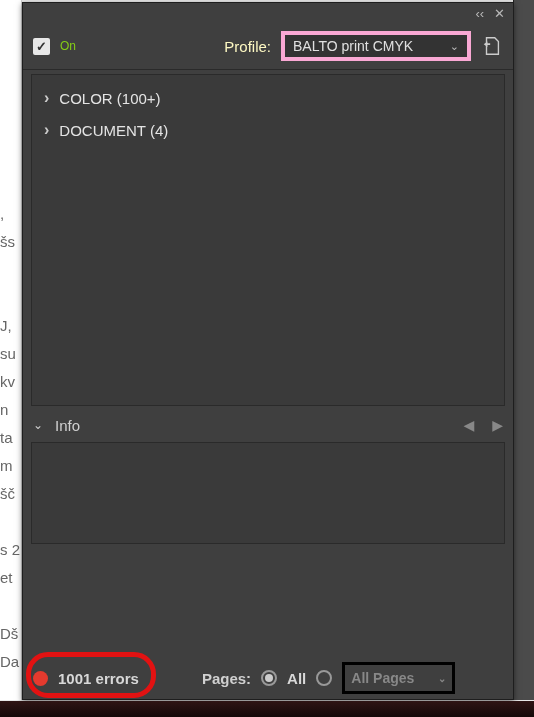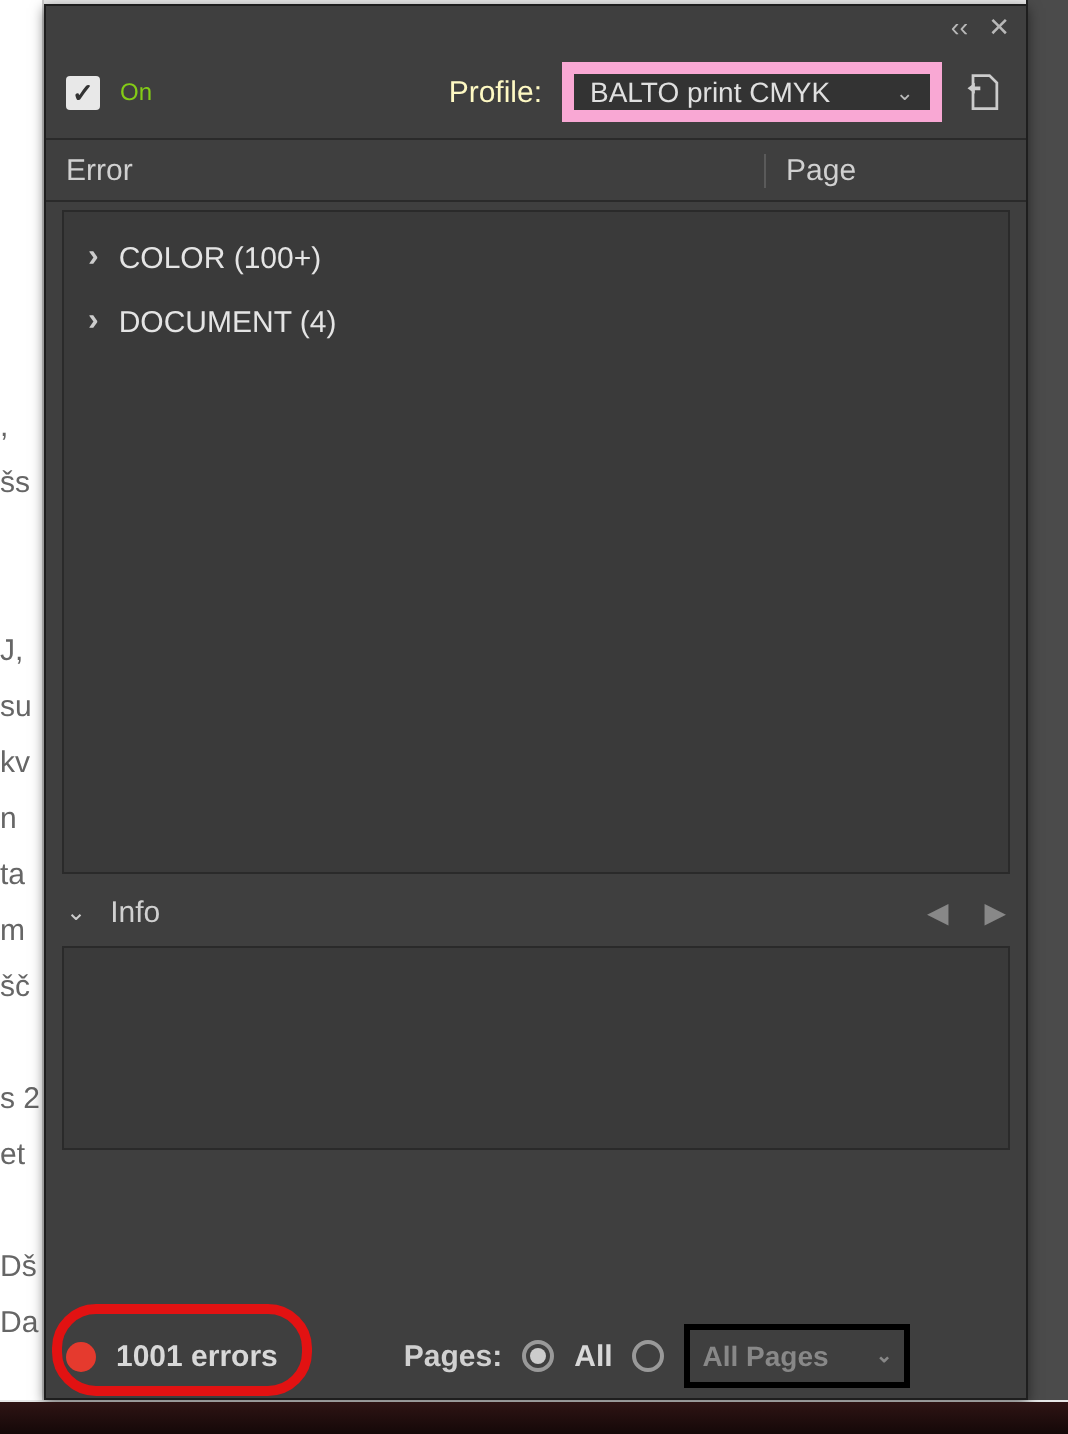--- a/index.html
+++ b/index.html
@@ -109,21 +109,21 @@
     cursor: pointer;
     font-weight: bold;
   }
   .on-label { font-size:12px; color:#84cc16; flex: 0 0 auto; }
   .spacer { flex:1; }
   .profile-label { font-size:15px; color:#fef9c3; }
   .profile-select {
     width: 190px;
     height: 30px;
     background: #333;
-    border: 6px solid #f9a8d4;
+    border: 4px solid #f9a8d4;
     display: flex;
     align-items: center;
     padding: 0 8px;
     font-size: 14px;
     color: #e0e0e0;
     cursor: pointer;
     box-sizing: border-box;
   }
   .profile-select .chev { margin-left:auto; font-size:11px; color:#bbb; }
   .embed-icon {
@@ -287,24 +287,20 @@
     <div class="profile-select">
       <span>BALTO print CMYK</span>
       <span class="chev">⌄</span>
     </div>
     <svg class="embed-icon" viewBox="0 0 24 24">
       <path d="M6 3h9l4 4v14H6z" fill="none" stroke="#ccc" stroke-width="1.5"></path>
       <path d="M3 10l4-3v2h3v2H7v2z" fill="#ccc"></path>
     </svg>
   </div>
 
-  <div class="headers">
-    <div class="col-error">Error</div>
-    <div class="col-page">Page</div>
-  </div>
 
   <div class="tree">
     <div class="tree-item">
       <span class="disc"></span>
       <span>COLOR (100+)</span>
     </div>
     <div class="tree-item">
       <span class="disc"></span>
       <span>DOCUMENT (4)</span>
     </div>

